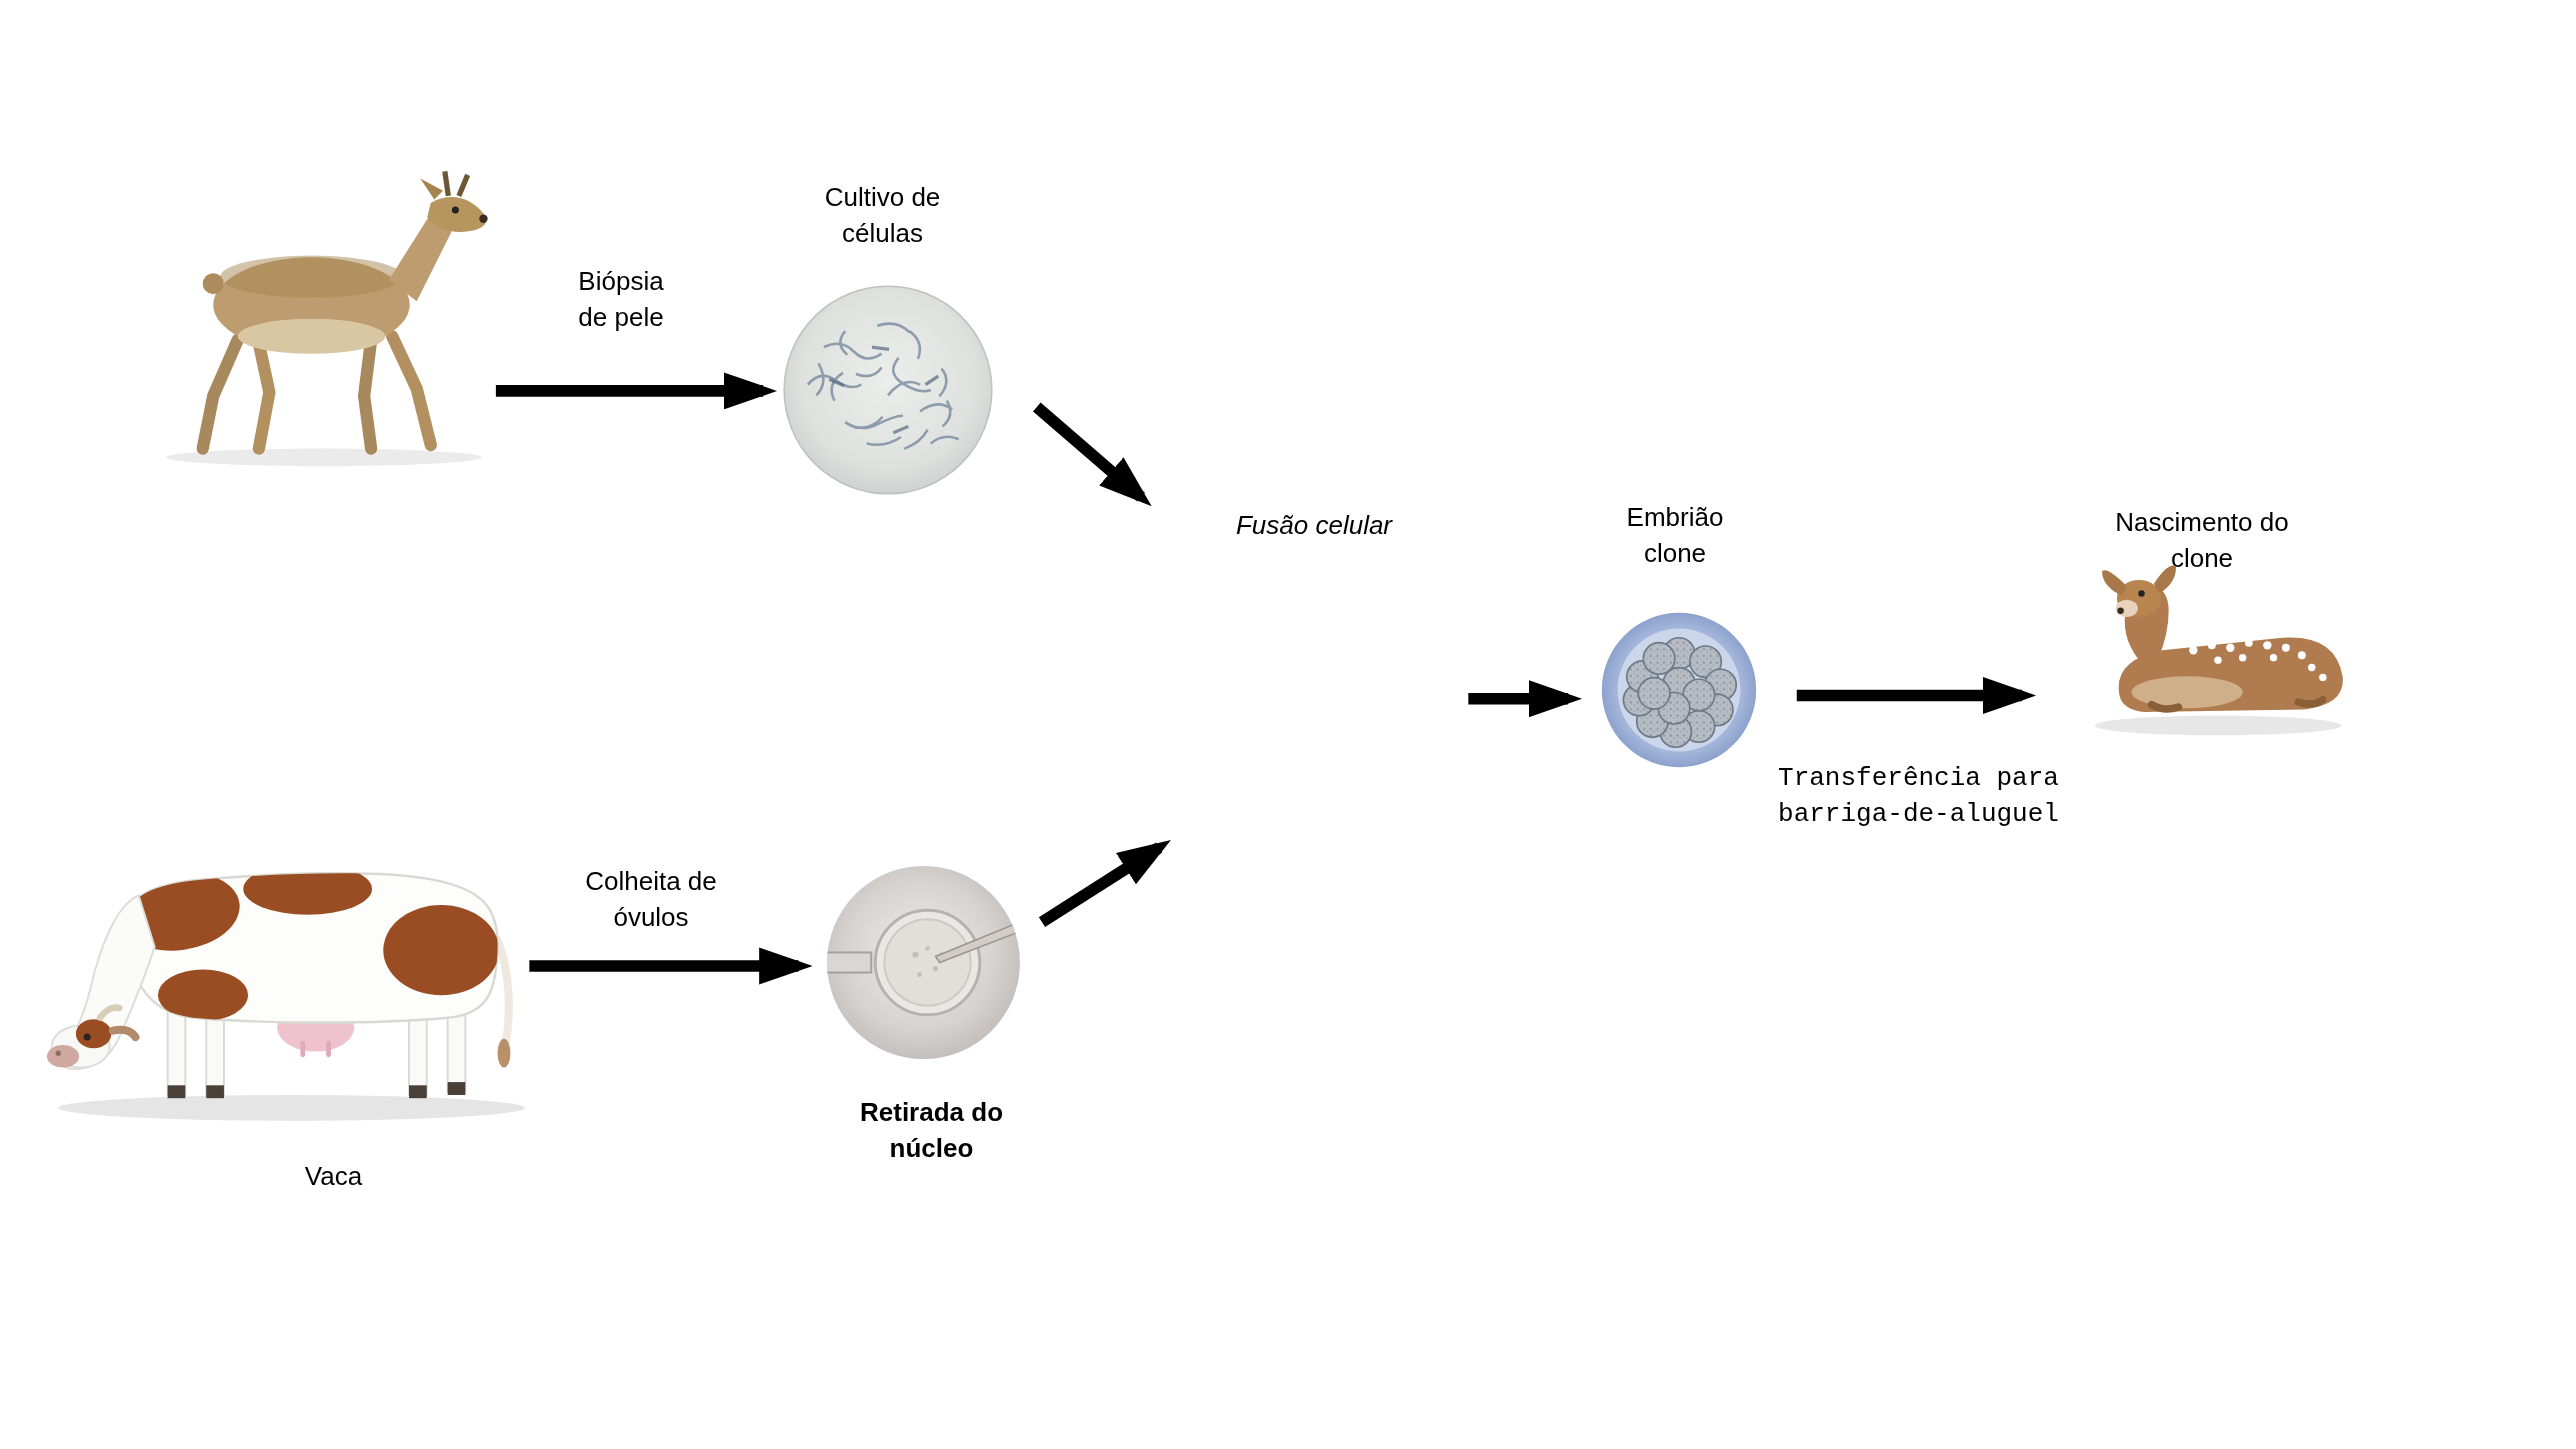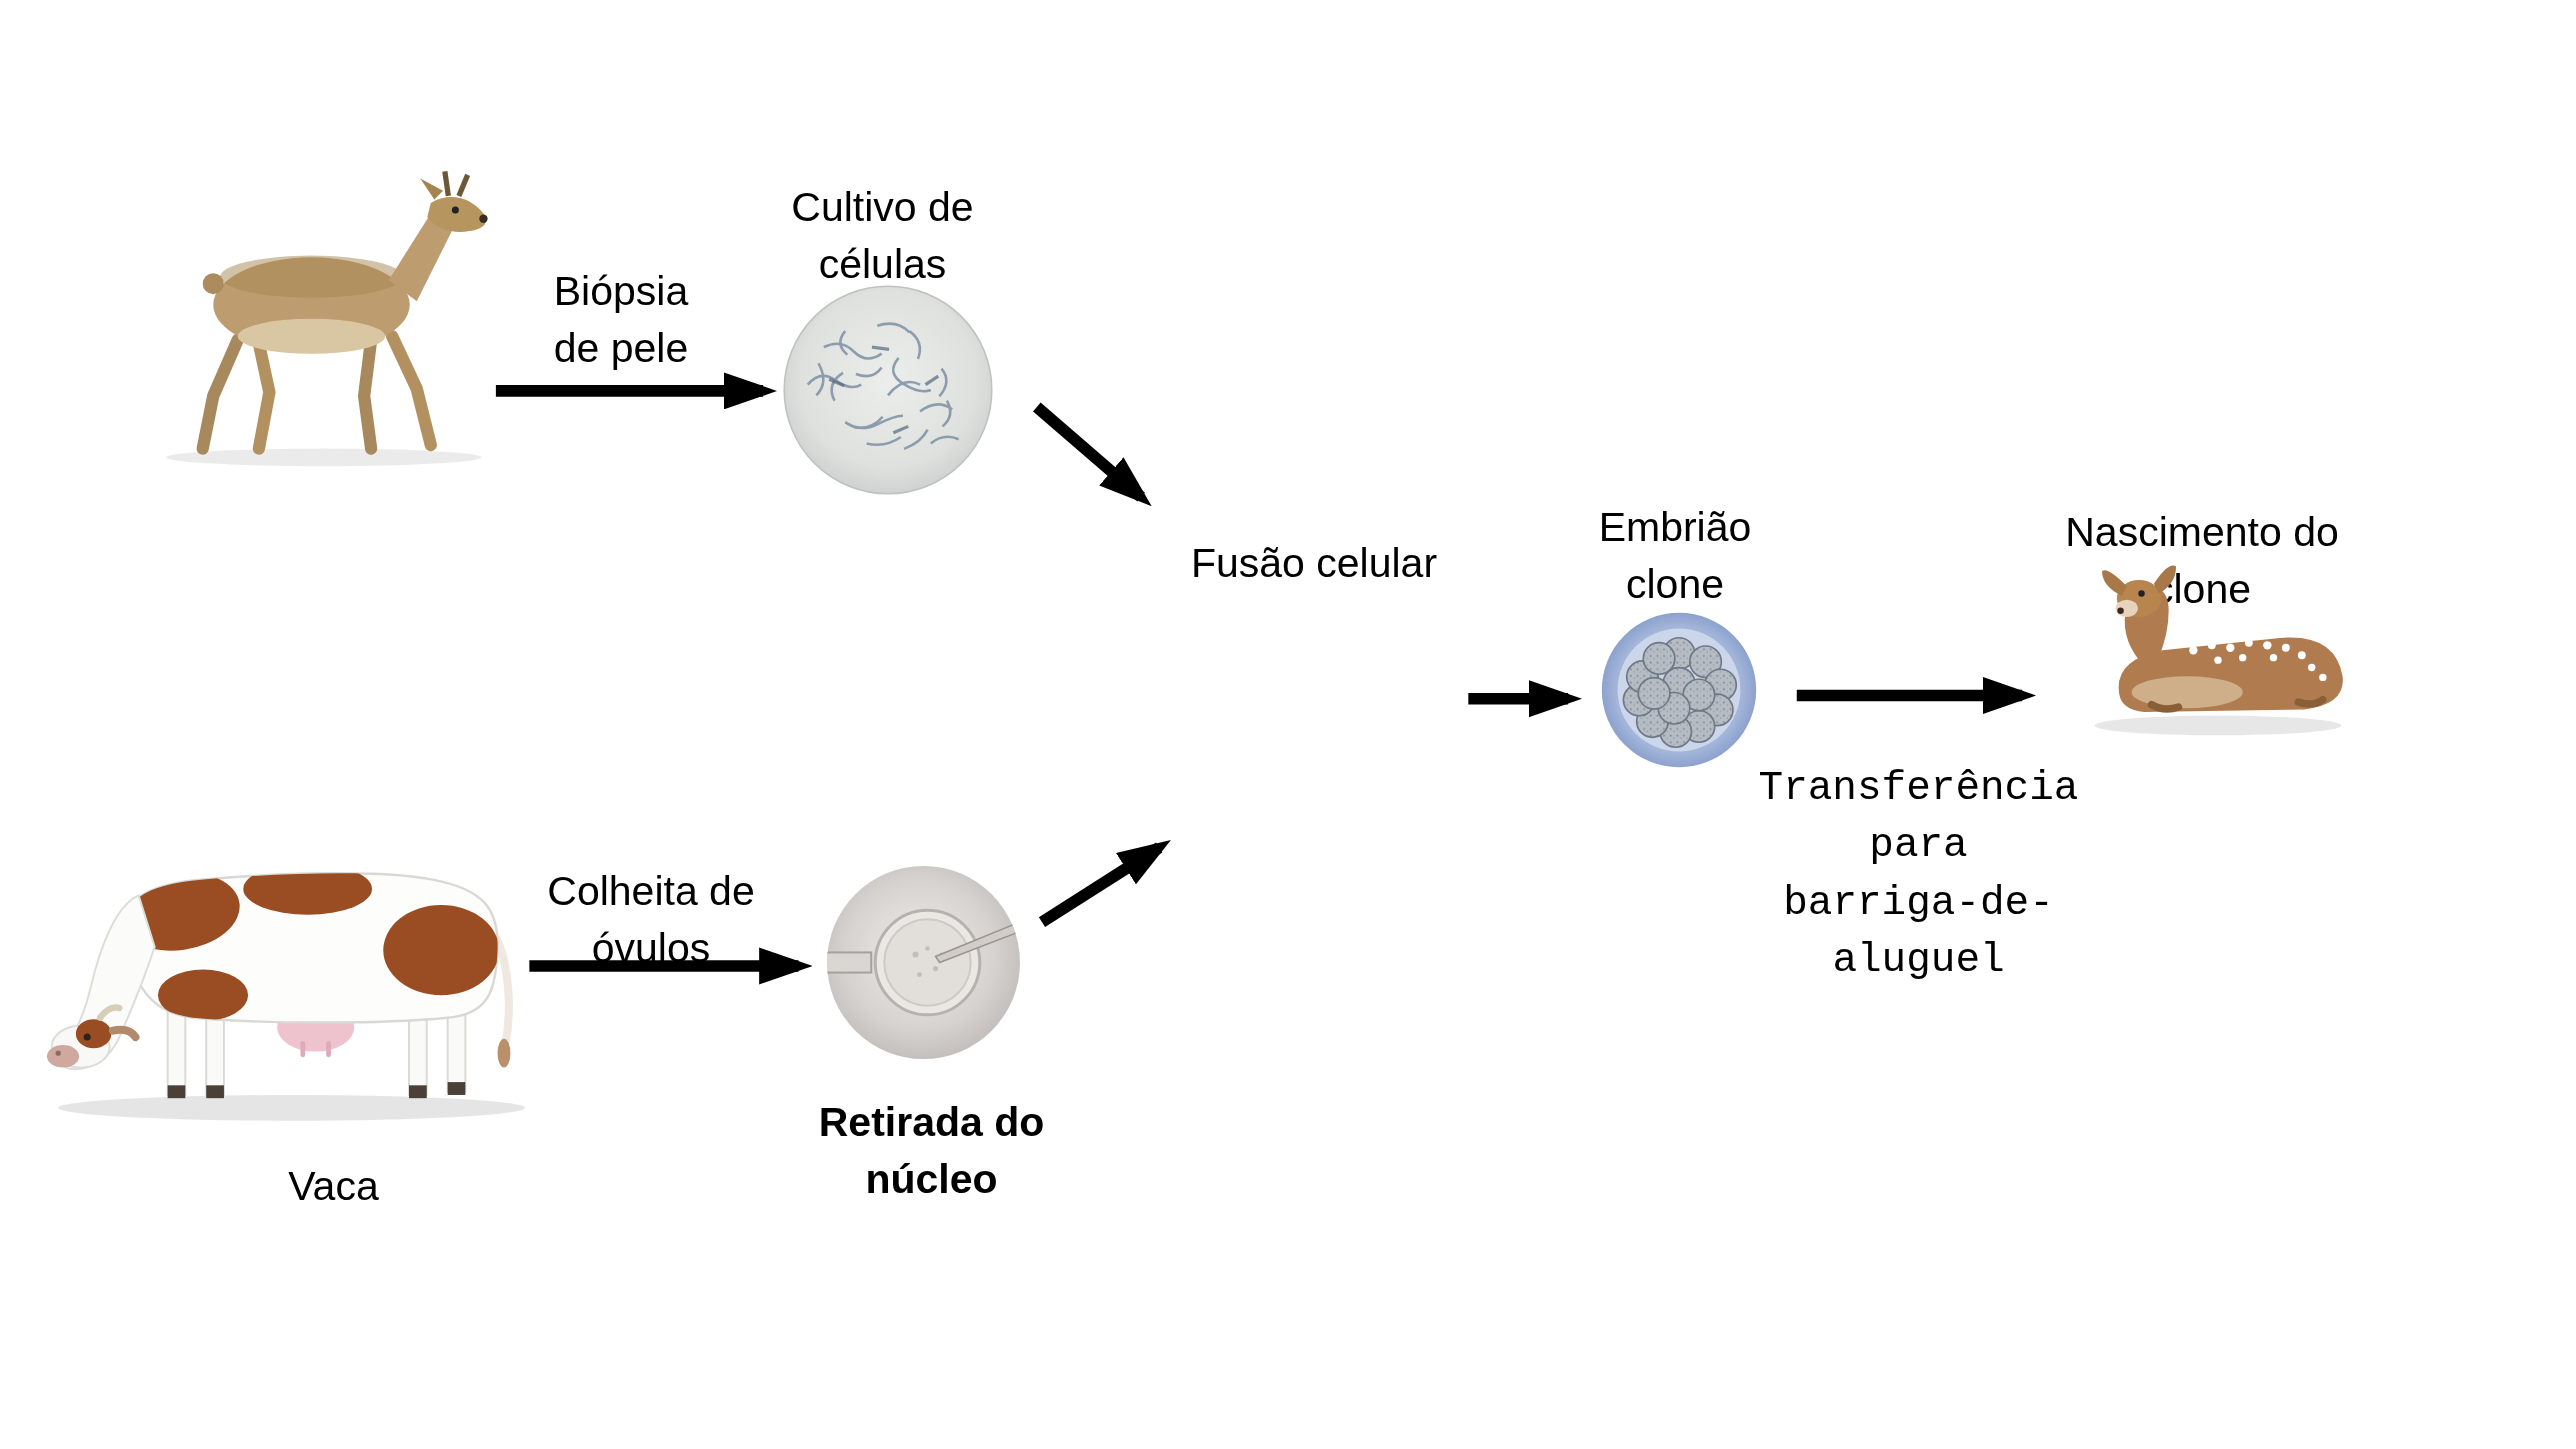--- a/index.html
+++ b/index.html
@@ -7,21 +7,21 @@
     position:relative;
     width:2576px;height:1449px;
     background:#ffffff;
     font-family:"Liberation Sans", sans-serif;
     color:#000000;
     overflow:hidden;
   }
   .node{position:absolute;}
   .label{
     position:absolute;
-    font-size:41px;
+    font-size:26px;
     line-height:1.4;
     text-align:center;
     white-space:pre-line;
     color:#000000;
   }
   .arrows-layer{
     position:absolute;left:0;top:0;width:2576px;height:1449px;
     pointer-events:none;
   }
   svg{display:block;}
@@ -109,21 +109,21 @@
       </g>
       <g clip-path="url(#cellsClip)" stroke="#55677e" stroke-width="3" opacity="0.7">
         <path d="M45,90 l14,6"></path>
           <path d="M135,95 l12,-8"></path>
           <path d="M85,60 l16,2"></path>
           <path d="M105,140 l14,-6"></path>
       </g>
     </svg>
   </div>
 
-  <div class="label" style="left:1153px;top:535px;width:322px;">Fusão celular</div>
+  <div class="label" style="left:1153px;top:507px;width:322px;font-style:italic;">Fusão celular</div>
 
   <div class="label" style="left:1546px;top:499px;width:258px;">Embrião
 clone</div>
   <div class="node" style="left:1596px;top:607px;width:166px;height:166px;">
     <svg width="166" height="166" viewBox="0 0 200 200">
       <defs>
         <radialGradient id="embGrad" cx="50%" cy="50%" r="55%">
           <stop offset="0%" stop-color="#c3d0e8"></stop>
           <stop offset="75%" stop-color="#a2b4d9"></stop>
           <stop offset="100%" stop-color="#7f97c6"></stop>

